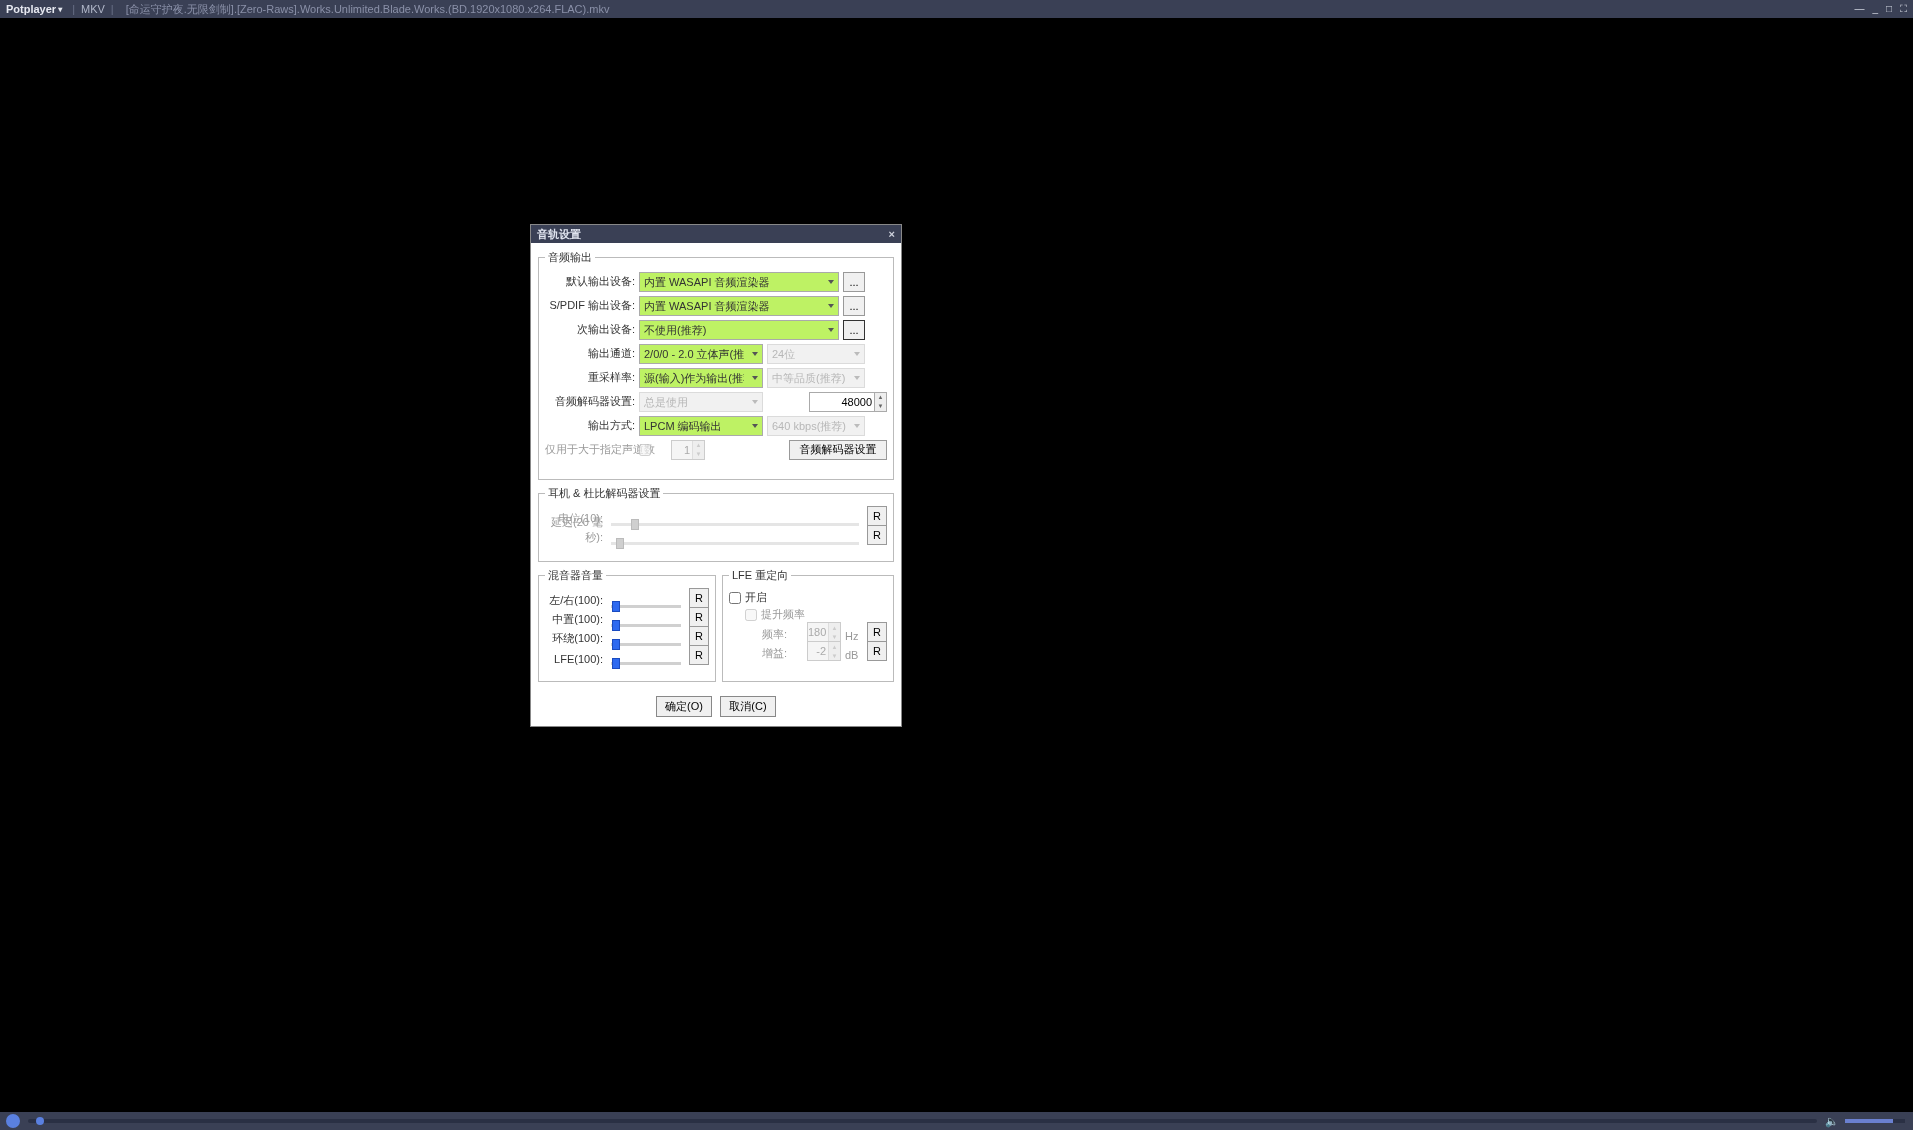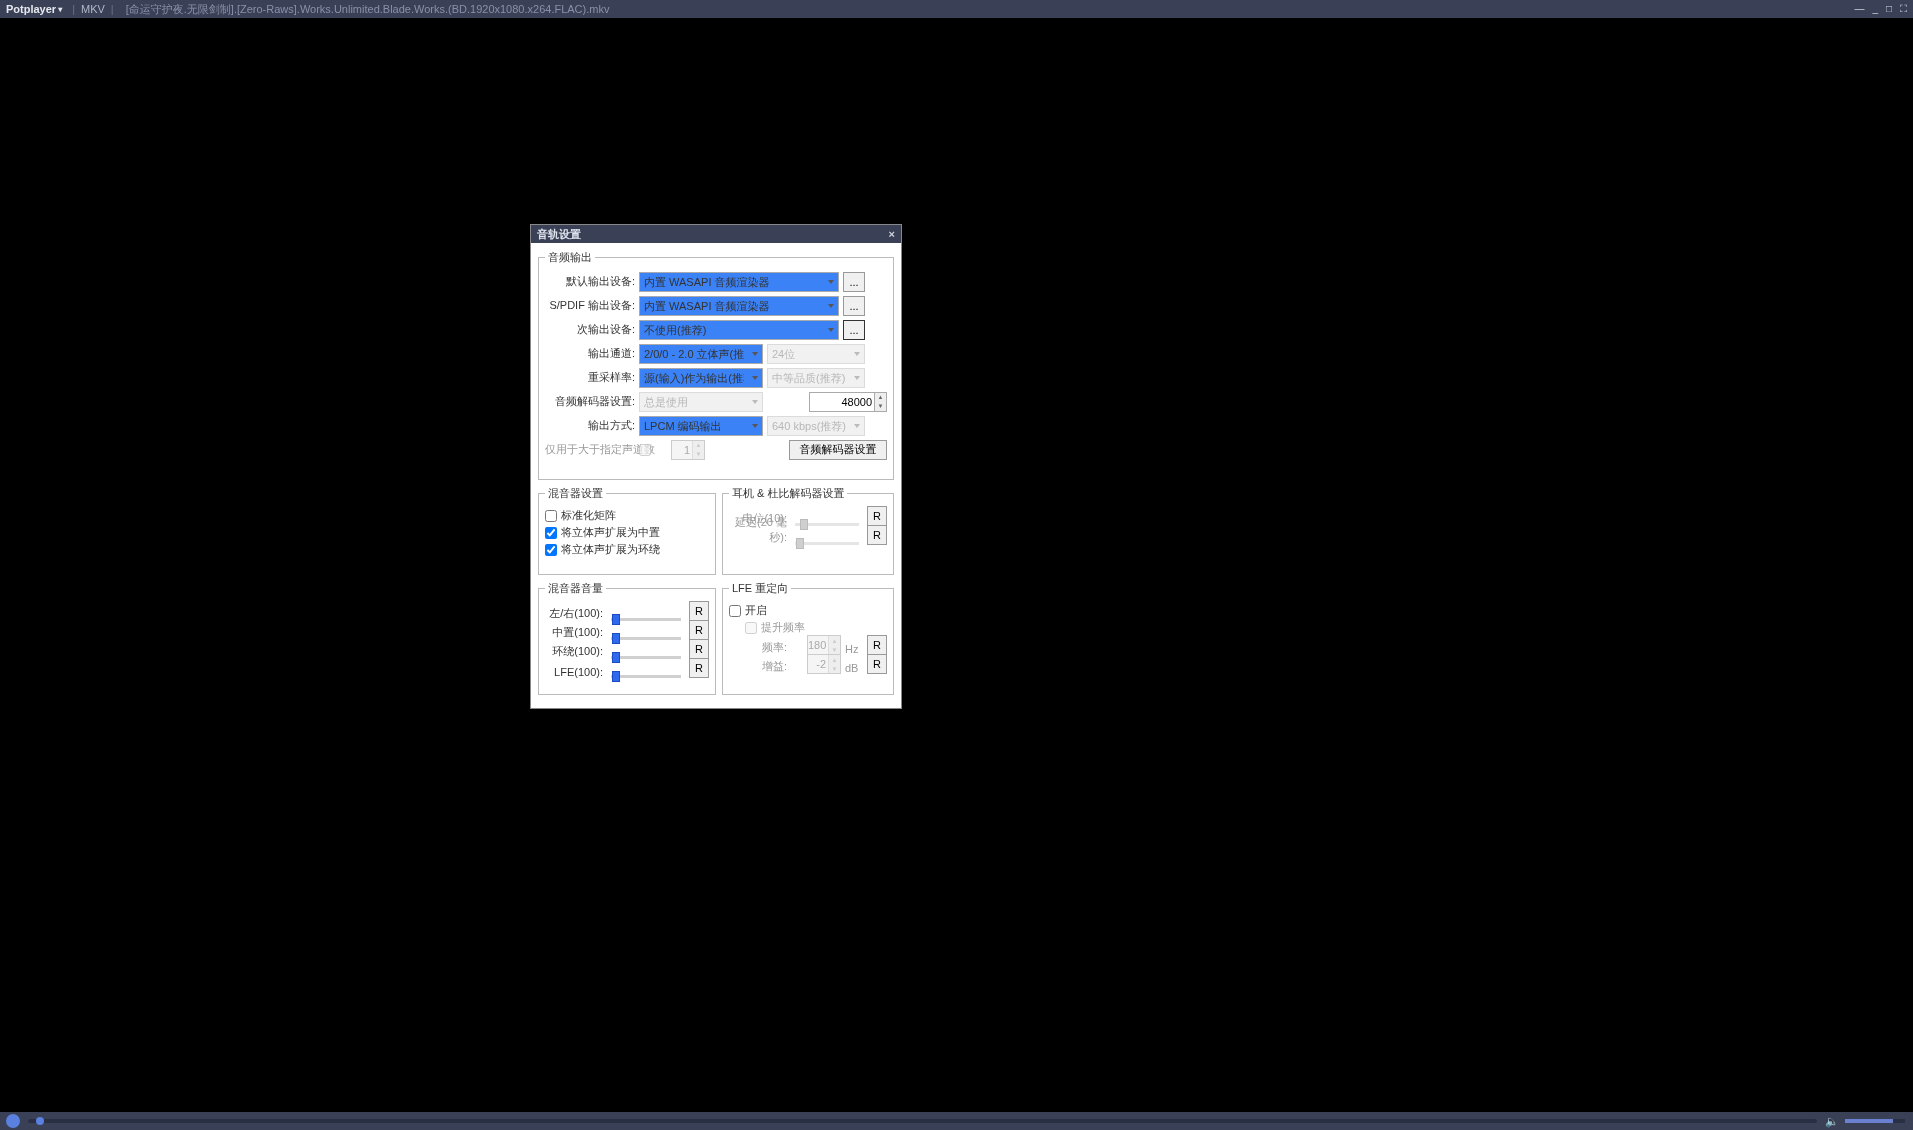--- a/index.html
+++ b/index.html
@@ -34,21 +34,21 @@
 .dialog .dlg-body { padding: 7px; background: #fff; }
 
 fieldset.group { border: 1px solid #bbb; padding: 6px 6px 16px 6px; margin-bottom: 6px; position: relative; }
 fieldset.group > legend { font-size: 11px; padding: 0 3px; color: #333; }
 
 .row { display: flex; align-items: center; margin-bottom: 3px; height: 21px; gap: 4px; }
 .row .lbl { text-align: right; font-size: 11px; color: #333; white-space: nowrap; }
 .row .lbl.w100 { width: 90px; }
 .row .lbl.disabled { color: #999; }
 
-select.sel, .sel-look { height: 20px; border: 1px solid #aaa; background: #3b82f6; font-size: 11px; padding: 0 18px 0 4px; appearance: none; position: relative; color: #333; }
+select.sel, .sel-look { height: 20px; border: 1px solid #aaa; background: #bef264; font-size: 11px; padding: 0 18px 0 4px; appearance: none; position: relative; color: #333; }
 .sel-wrap { position: relative; display: inline-block; }
 .sel-wrap::after { content: ""; position: absolute; right: 5px; top: 8px; width: 0; height: 0; border-left: 3px solid transparent; border-right: 3px solid transparent; border-top: 4px solid #555; pointer-events: none; }
 .sel-wrap.disabled::after { border-top-color: #bbb; }
 select.sel.w200 { width: 200px; }
 select.sel.w124 { width: 124px; }
 select.sel.w98 { width: 98px; }
 select.sel:disabled, .sel-look.disabled { background: #ececec; color: #999; border-color: #ccc; }
 
 .btn-small { width: 22px; height: 20px; border: 1px solid #999; background: #f0f0f0; font-size: 11px; cursor: pointer; display: inline-flex; align-items: center; justify-content: center; }
 .btn-small.R { width: 20px; }
@@ -191,35 +191,20 @@
               <span>▲</span>
               <span>▼</span>
             </span>
         </span>
         <span class="spacer"></span>
         <button class="btn-wide" style="width:98px">音频解码器设置</button>
       </div>
     </fieldset>
 
     <div class="two-col">
-      <fieldset class="group col-left">
-        <legend>混音器设置</legend>
-        <div class="chk-row">
-          <input type="checkbox" style="">
-          <span>标准化矩阵</span>
-        </div>
-        <div class="chk-row">
-          <input type="checkbox" checked="" style="">
-          <span>将立体声扩展为中置</span>
-        </div>
-        <div class="chk-row">
-          <input type="checkbox" checked="" style="">
-          <span>将立体声扩展为环绕</span>
-        </div>
-      </fieldset>
 
       <fieldset class="group col-right">
         <legend>耳机 &amp; 杜比解码器设置</legend>
         <div class="slider-row">
           <span class="slbl disabled">电位(10):</span>
           <div class="slider-track disabled">
               <div class="thumb" style="left:8%"></div>
             </div>
           <button class="btn-small R">R</button>
         </div>
@@ -296,15 +281,19 @@
                 <span>▲</span>
                 <span>▼</span>
               </span>
           </span>
           <span class="slbl disabled" style="width:18px;text-align:left">dB</span>
           <button class="btn-small R">R</button>
         </div>
       </fieldset>
     </div>
 
+    <div class="dlg-buttons">
+      <button>确定(O)</button>
+      <button>取消(C)</button>
+    </div>
 
   </div>
 </div>
 
 </body></html>

